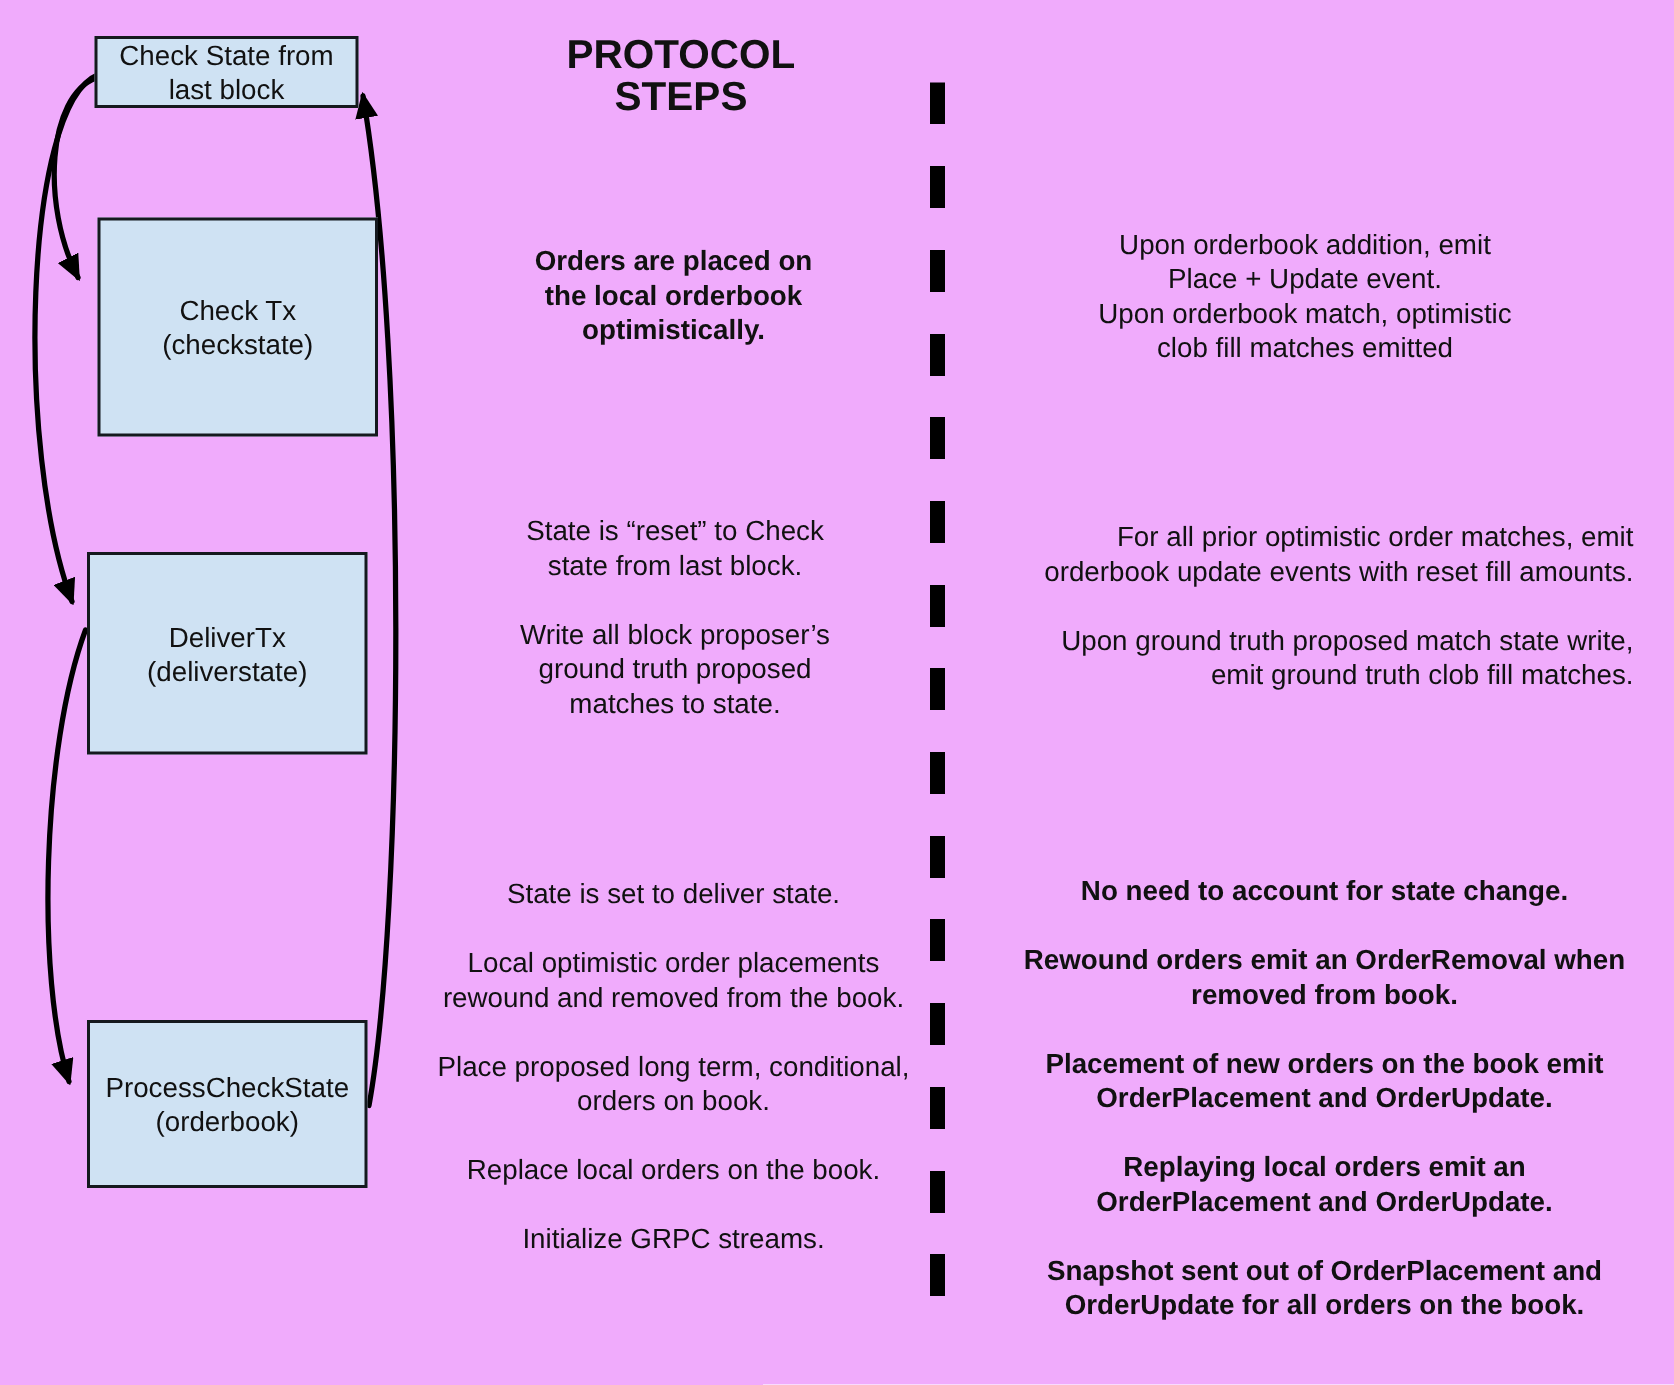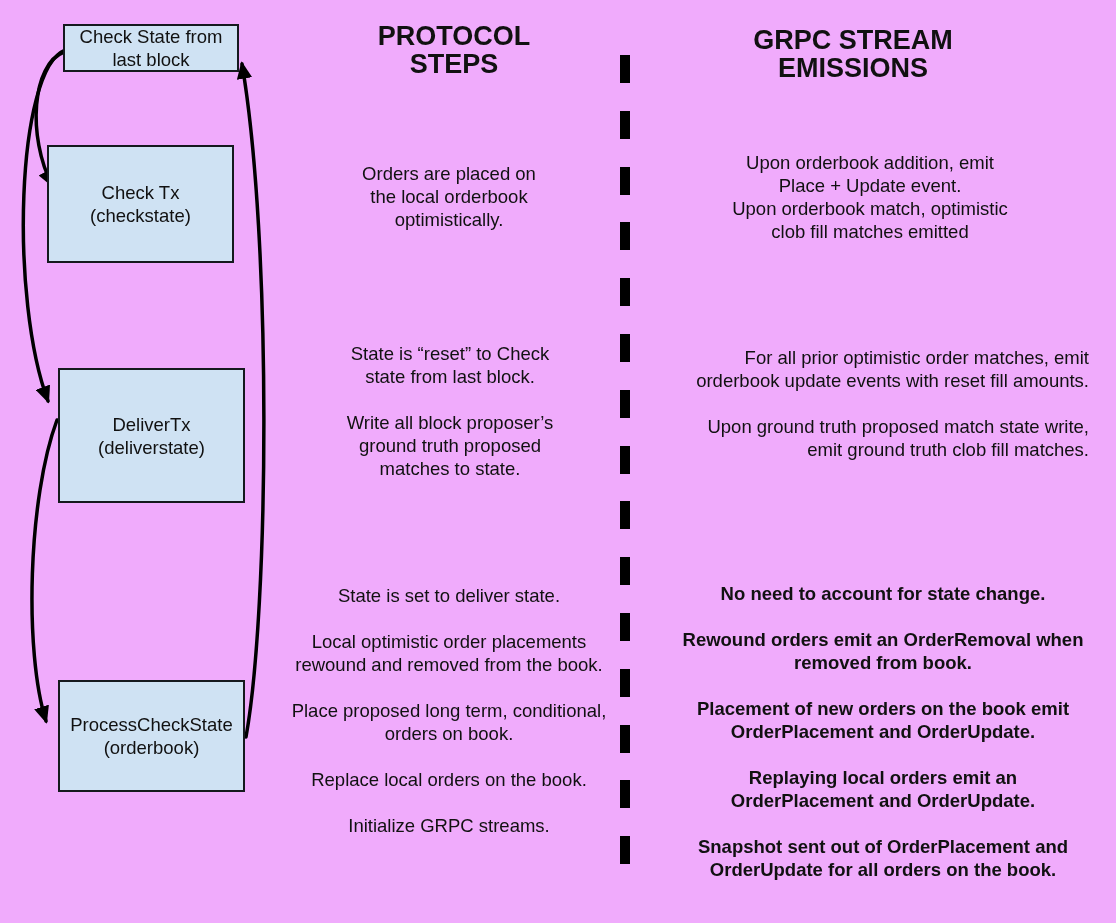--- a/index.html
+++ b/index.html
@@ -69,44 +69,42 @@
     <path class="edge" d="M65,50 C16,70 10,300 48,401" marker-end="url(#ah)"></path>
     <path class="edge" d="M57,420 C28,498 24,652 46,721" marker-end="url(#ah)"></path>
     <path class="edge" d="M246,737 C269,610 272,240 242,64" marker-end="url(#ah)"></path>
   </svg>
 
   <div class="state-box" style="left:63px;top:24px;width:176px;height:48px;">
     <span>Check State from
 last block</span>
   </div>
 
-  <div class="state-box" style="left:47px;top:145px;width:187px;height:118px;">
+  <div class="state-box" style="left:65px;top:145px;width:187px;height:146px;">
     <span>Check Tx
 (checkstate)</span>
   </div>
 
   <div class="state-box" style="left:58px;top:368px;width:187px;height:135px;">
     <span>DeliverTx
 (deliverstate)</span>
   </div>
 
   <div class="state-box" style="left:58px;top:680px;width:187px;height:112px;">
     <span>ProcessCheckState
 (orderbook)</span>
   </div>
 
   <div class="col-header" style="left:354px;top:22px;width:200px;">PROTOCOL
 STEPS</div>
 
-  <div class="col-header" style="left:723px;top:26px;width:260px;">GRPC STREAM
-EMISSIONS</div>
 
   <div class="divider"></div>
 
-  <div class="note" style="left:299px;top:162px;width:300px;">Orders are placed on
+  <div class="note" style="left:299px;top:162px;width:300px;font-weight:bold;">Orders are placed on
 the local orderbook
 optimistically.</div>
 
   <div class="note" style="left:300px;top:342px;width:300px;">State is “reset” to Check
 state from last block.
 
 Write all block proposer’s
 ground truth proposed
 matches to state.</div>
 

